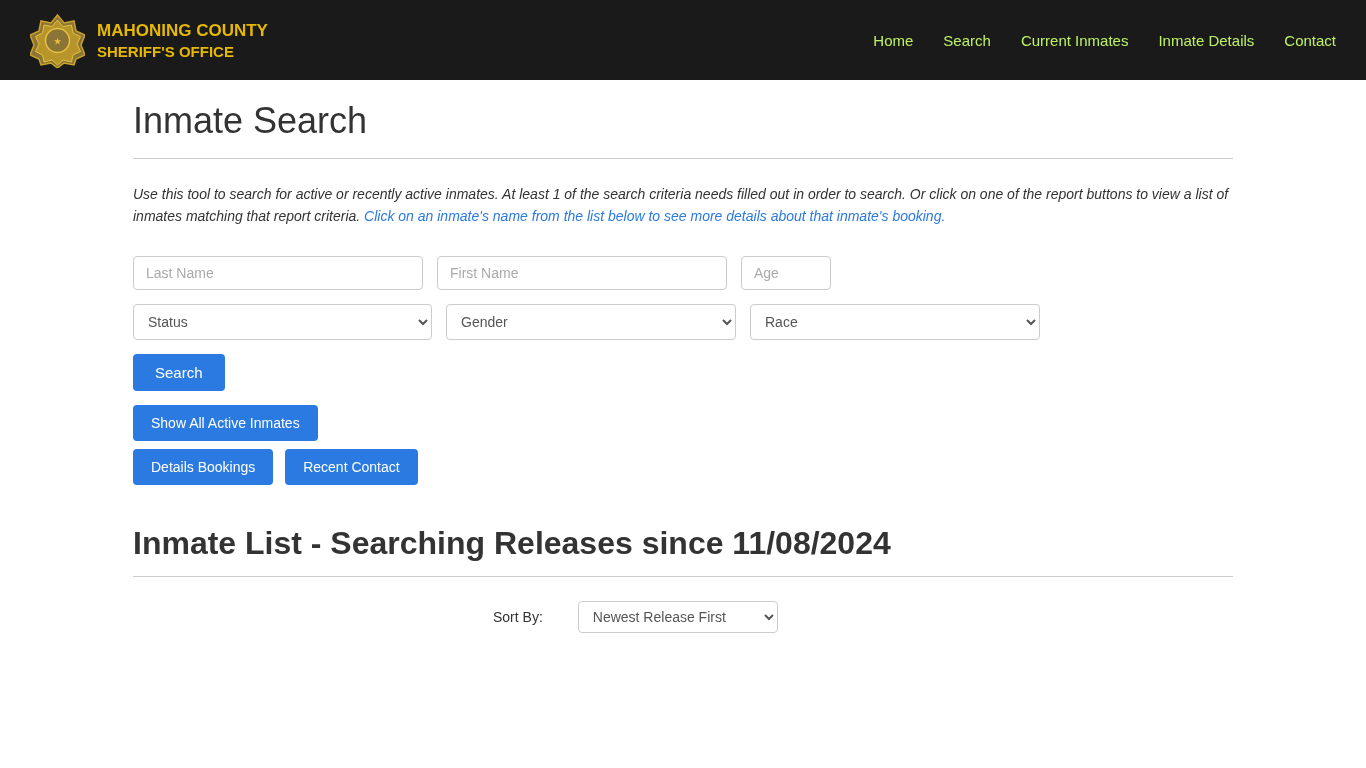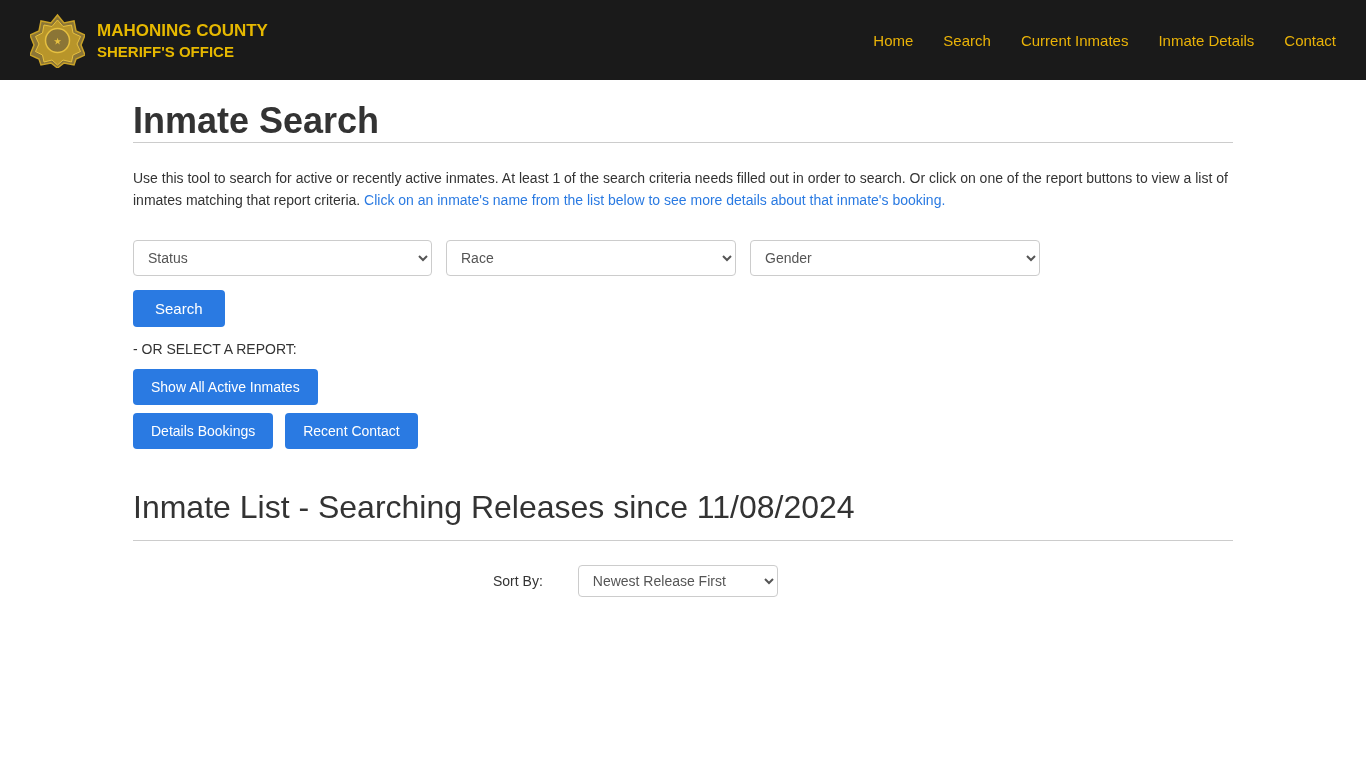--- a/index.html
+++ b/index.html
@@ -38,49 +38,51 @@
       color: #e6b800;
       font-weight: bold;
       font-size: 15px;
     }
     .nav-links {
       display: flex;
       gap: 30px;
       list-style: none;
     }
     .nav-links a {
-      color: #eab308;
+      color: #bef264;
       text-decoration: none;
       font-size: 15px;
       font-weight: 500;
     }
 
     
     .main-content {
       max-width: 1180px;
       margin: 0 auto;
       padding: 20px 40px 40px;
     }
 
     h1.page-title {
       font-size: 36px;
-      font-weight: 700;
-      color: #333;
+      font-weight: 400;
+      color: #333;
+      margin-bottom: 16px;
     }
     hr.divider {
       border: none;
       border-top: 1px solid #ccc;
       margin-bottom: 24px;
     }
 
     .description {
       font-size: 14px;
       color: #333;
       line-height: 1.6;
       margin-bottom: 28px;
+      font-style: italic;
     }
     .description span.highlight {
       color: #2a7ae2;
     }
 
     
     .search-form { margin-bottom: 24px; }
     .form-row {
       display: flex;
       gap: 14px;
@@ -144,21 +146,21 @@
     }
 
     .report-buttons { margin-bottom: 8px; }
 
     
     .inmate-list-section {
       margin-top: 40px;
     }
     h2.list-title {
       font-size: 32px;
-      font-weight: 400;
+      font-weight: 700;
       color: #333;
       margin-bottom: 14px;
     }
 
     .sort-row {
       display: flex;
       align-items: center;
       gap: 23px;
       margin-top: 24px;
       padding-left: 360px;
@@ -211,47 +213,51 @@
   <h1 class="page-title">Inmate Search</h1>
   <hr class="divider">
 
   <p class="description">
     <span>Use this tool to search for active or recently active inmates. At least 1 of the search criteria needs filled out in order to search. Or click on one of the report buttons to view a list of inmates matching that report criteria.</span>
     <span class="highlight">Click on an inmate's name from the list below to see more details about that inmate's booking.</span>
   </p>
 
   <div class="search-form">
 
+    <div class="form-row">
+      <input class="form-input input-last-name" type="text" placeholder="Last Name" style="">
+      <input class="form-input input-first-name" type="text" placeholder="First Name" style="">
+      <input class="form-input input-age" type="text" placeholder="Age" style="">
+    </div>
 
     <div class="form-row">
       <select class="form-select select-status">
         <option>Status</option>
         <option>Active</option>
         <option>Released</option>
+      </select>
+      <select class="form-select select-gender">
+        <option>Gender</option>
+        <option>Male</option>
+        <option>Female</option>
       </select>
       <select class="form-select select-race">
         <option>Race</option>
         <option>White</option>
         <option>Black</option>
         <option>Hispanic</option>
         <option>Asian</option>
         <option>Other</option>
       </select>
-      <select class="form-select select-gender">
-        <option>Gender</option>
-        <option>Male</option>
-        <option>Female</option>
-      </select>
     </div>
 
     <div class="form-row">
       <button class="btn-search">Search</button>
     </div>
 
-    <p class="report-label">- OR SELECT A REPORT:</p>
 
     <div class="report-buttons">
       <button class="btn-report">Show All Active Inmates</button>
     </div>
     <div class="report-buttons">
       <button class="btn-report">Details Bookings</button>
       <button class="btn-report">Recent Contact</button>
     </div>
   </div>
 

